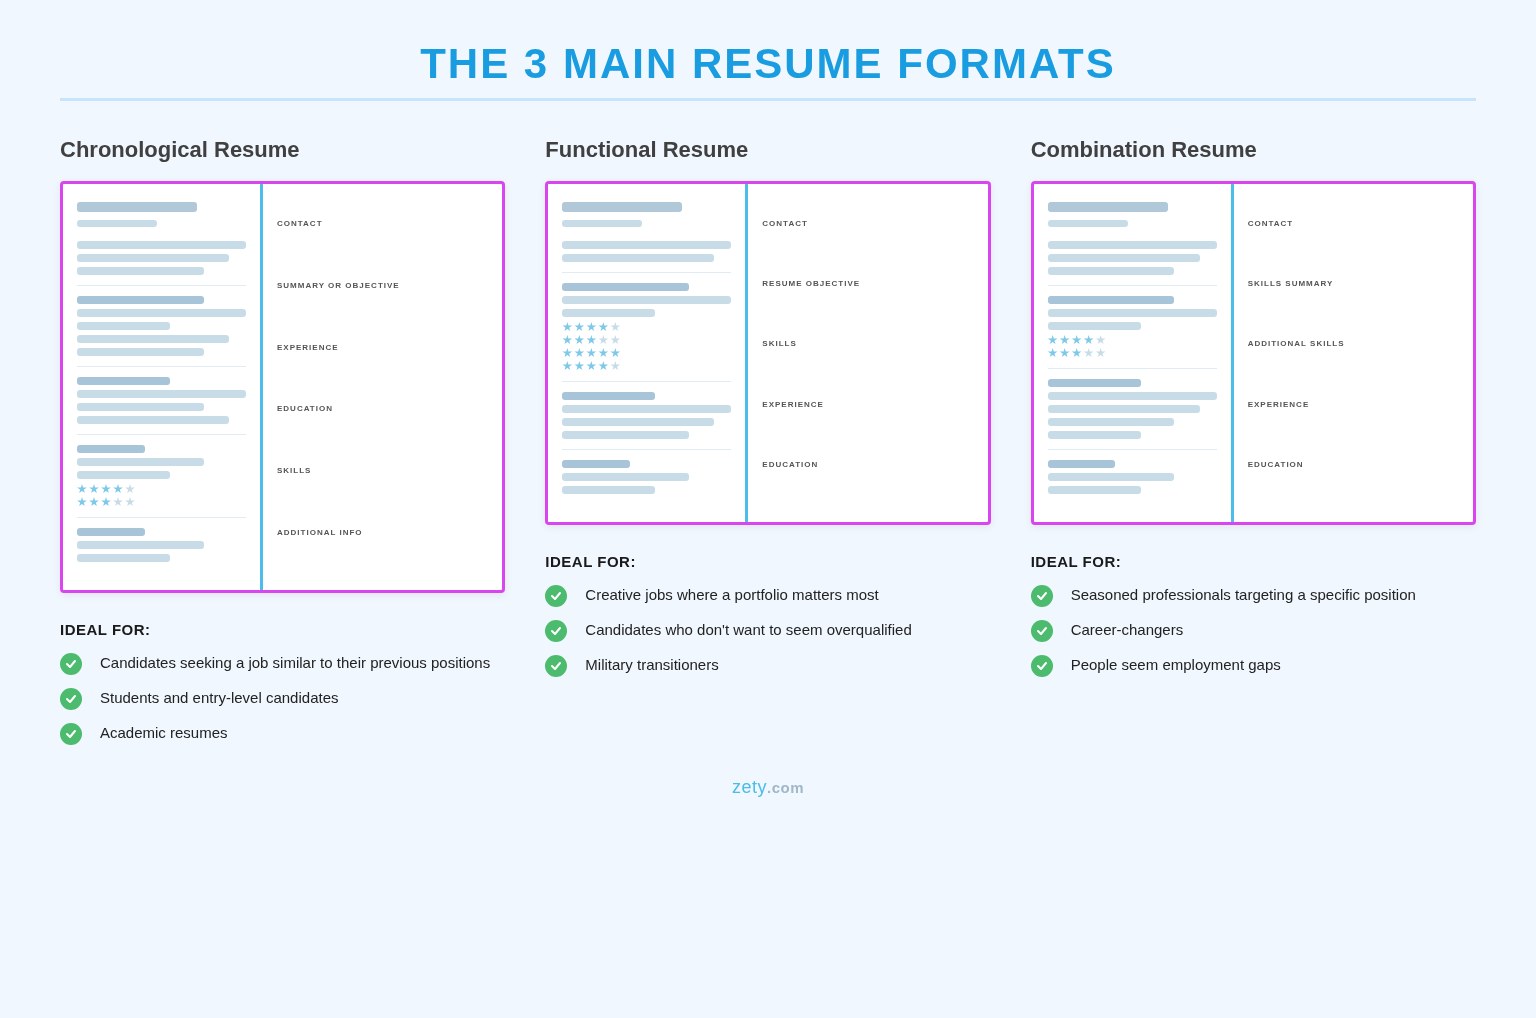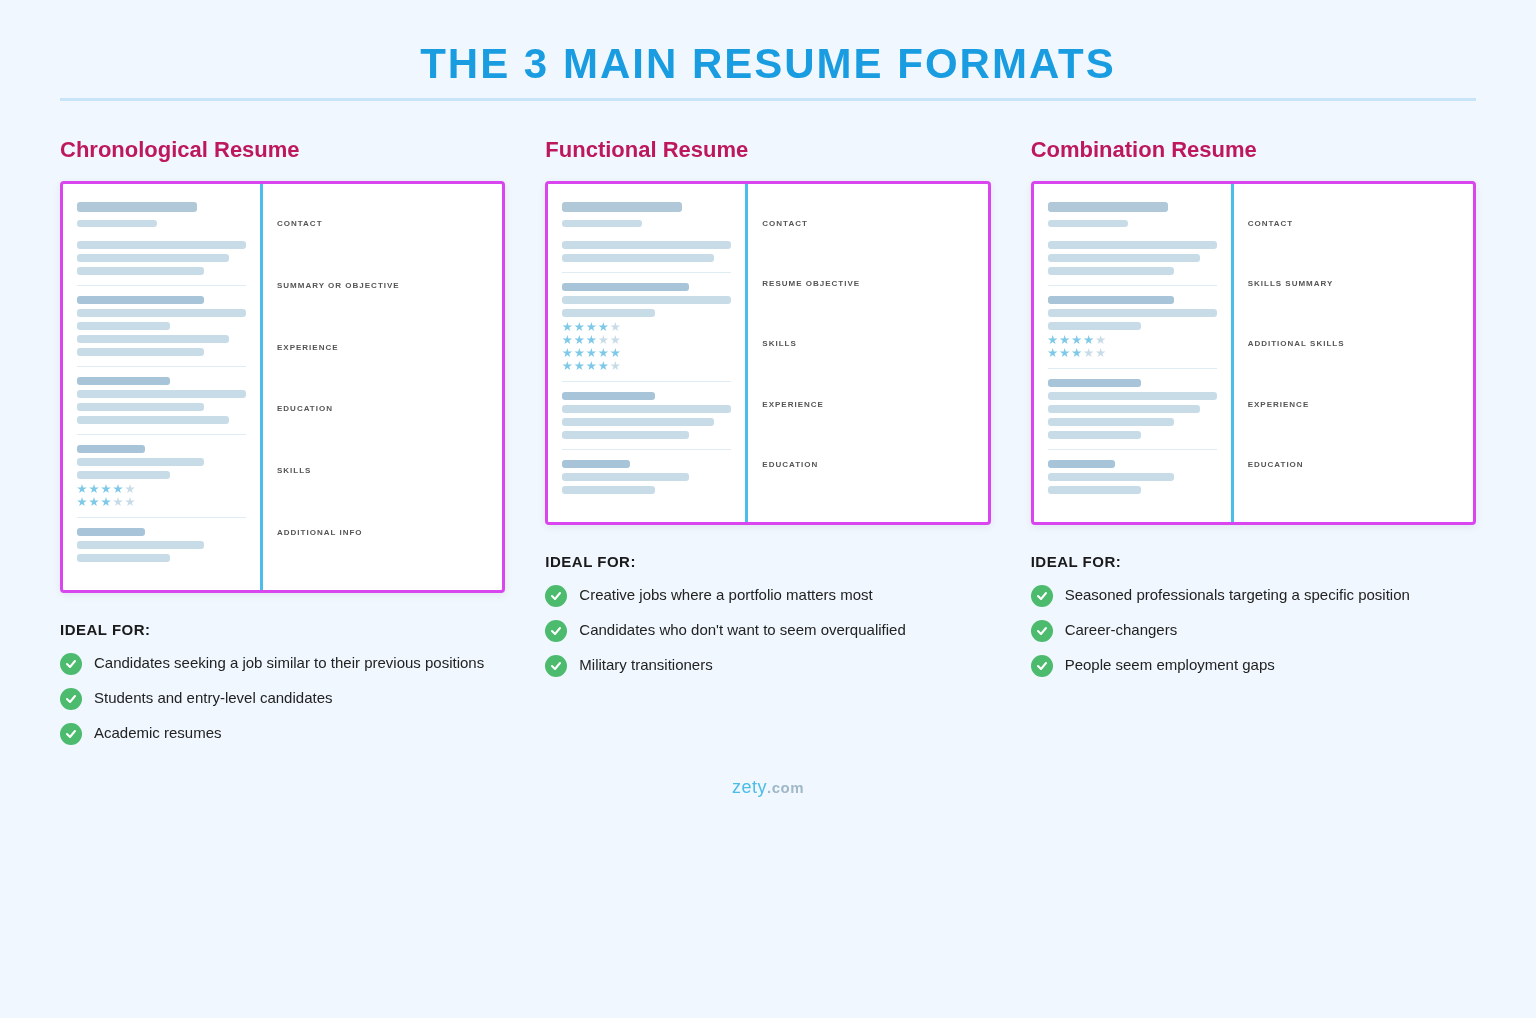--- a/index.html
+++ b/index.html
@@ -34,21 +34,21 @@
       display: flex;
       gap: 40px;
       justify-content: space-between;
     }
     .column {
       flex: 1;
     }
     .col-title {
       font-size: 22px;
       font-weight: 800;
-      color: #be185d;
+      color: #404040;
       margin-bottom: 18px;
     }
     
     .resume-preview {
       display: flex;
       background: #fff;
       border: 3px solid #d946ef;
       border-radius: 4px;
       min-height: 340px;
       overflow: hidden;
@@ -146,21 +146,21 @@
       font-size: 15px;
       font-weight: 900;
       color: #1a1a1a;
       text-transform: uppercase;
       margin-bottom: 14px;
       letter-spacing: 0.5px;
     }
     .ideal-item {
       display: flex;
       align-items: flex-start;
-      gap: 12px;
+      gap: 18px;
       margin-bottom: 12px;
     }
     .check-icon {
       width: 22px;
       height: 22px;
       min-width: 22px;
       min-height: 22px;
       border-radius: 50%;
       background: #4cbb6e;
       display: flex;

